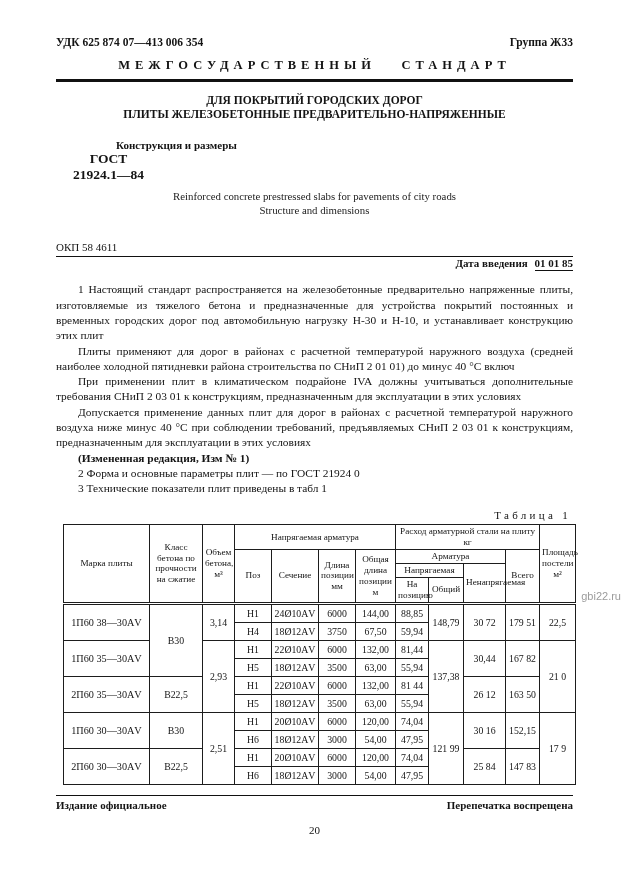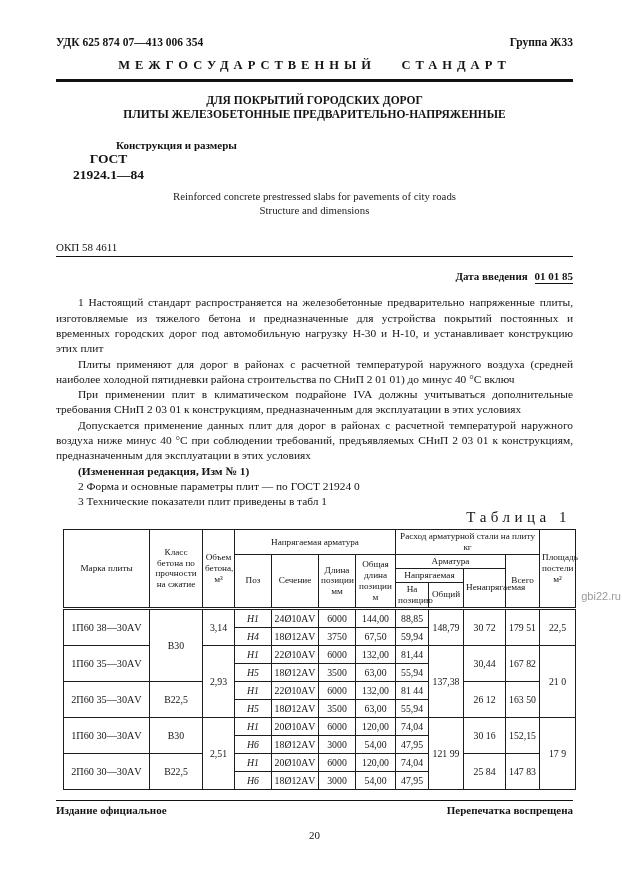--- a/index.html
+++ b/index.html
@@ -15,39 +15,39 @@
     letter-spacing:.40em;word-spacing:1.4em;white-space:nowrap;
   }
   .thick-rule{height:2.5px;background:#111;margin-top:6px;}
   .doc-title{margin-top:11px;text-align:center;font-weight:bold;font-size:11.5px;line-height:1.3;}
   .subtitle-row{display:flex;margin-top:6px;align-items:flex-start;flex-direction:column;}
   .subtitle-left{flex:1;text-align:center;font-weight:bold;font-size:11px;padding-top:11px;padding-left:60px;}
   .gost-block{width:105px;text-align:center;font-weight:bold;font-size:13.5px;line-height:1.15;}
   .title-en{margin-top:7px;text-align:center;font-size:10.8px;line-height:1.3;color:#222;}
   .okp{margin-top:24px;font-size:11px;}
   .rule{border:none;border-top:1.6px solid #111;margin:3px 0 0 0;}
-  .intro-date{margin-top:13px;text-align:right;font-weight:bold;font-size:11px;}
+  .intro-date{text-align:right;font-weight:bold;font-size:11px;}
   .intro-date .date-val{border-bottom:1.3px solid #111;padding-bottom:1px;margin-left:4px;}
   .body-text{margin-top:13px;}
   .body-text p{margin:0;font-size:11.4px;line-height:1.34;text-align:justify;text-indent:22px;}
   .bold-para{font-weight:bold;}
-  .table-caption{margin-bottom:3px;text-align:right;font-size:15px;letter-spacing:.3em;padding-right:2px;}
+  .table-caption{margin-top:13px;margin-bottom:3px;text-align:right;font-size:11px;letter-spacing:.3em;padding-right:2px;}
   table.main{
     border-collapse:collapse;table-layout:fixed;width:512px;margin-left:7px;
     font-size:9.6px;
   }
   table.main th,table.main td{
     border:1px solid #1d1d1d;padding:1px 2px;text-align:center;vertical-align:middle;
   }
   table.main{border:1.6px solid #1d1d1d;}
   thead th{font-weight:normal;font-size:9.2px;line-height:1.18;padding:2px 1px;}
   tbody tr:first-child td{border-top:3px double #1d1d1d;}
   tbody td{height:15px;font-size:9.8px;}
   td.mark{text-align:left;padding-left:7px;font-size:10.2px;white-space:nowrap;}
-  td.pos{font-style:italic;}
+  td.pos{}
   td.num-r{text-align:right;padding-right:5px;}
   .footer-rule{margin-top:10px;}
   .footer-row{display:flex;justify-content:space-between;margin-top:3px;font-weight:bold;font-size:11px;}
   .page-number{margin-top:13px;text-align:center;font-size:11px;}
   .watermark{
     position:absolute;top:590px;right:1px;color:#9c9c9c;
     font-family:"Liberation Sans","DejaVu Sans",sans-serif;font-size:11px;
   }
 </style>
 </head>

